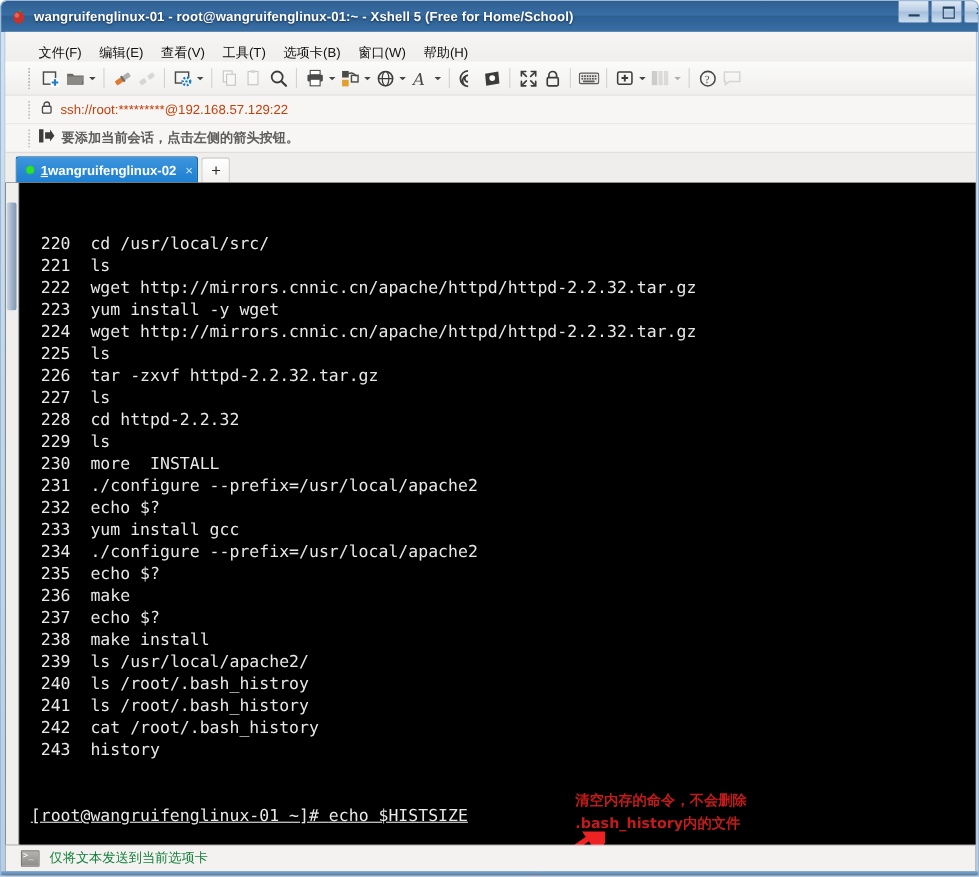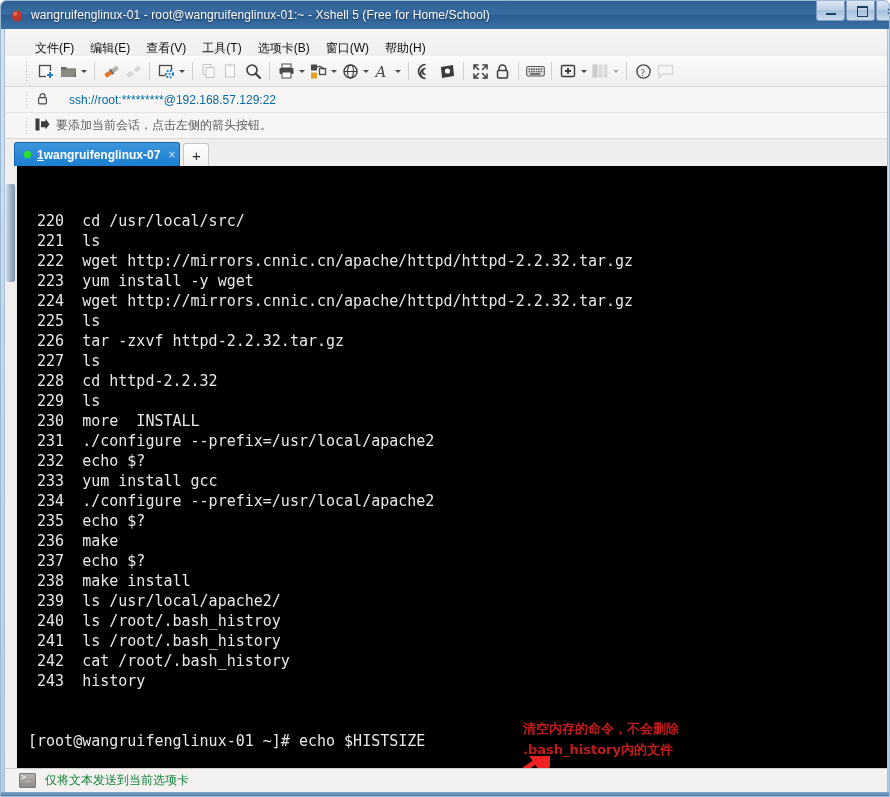--- a/index.html
+++ b/index.html
@@ -41,20 +41,21 @@
     margin-left: 8px; margin-right: 6px;
     flex: 0 0 auto;
     position: relative;
   }
   #titlebar .title-text {
     color: #ffffff;
     font-size: 12px;
     white-space: nowrap;
     text-shadow: 0 1px 2px rgba(0,0,0,0.55);
     letter-spacing: 0.1px;
+    font-weight: bold;
   }
   .win-btns {
     position: absolute;
     right: -14px; top: 0px;
     display: flex;
     align-items: flex-start;
     height: 22px;
   }
   .win-btn {
     width: 29px; height: 20px;
@@ -179,36 +180,37 @@
     border-bottom: 1px solid #e6e4e2;
   }
   #addressbar .grip2 {
     width: 3px; height: 17px;
     margin-right: 9px;
     background-image: radial-gradient(circle, #c0bebb 40%, transparent 41%);
     background-size: 3px 3px;
   }
   .addr-text {
     font-size: 12px;
-    color: #0369a1;
-    margin-left: 21px;
+    color: #c2410c;
+    margin-left: 7px;
     white-space: nowrap;
   }
 
   
   #hintbar {
     position: absolute;
     left: 0; top: 84px;
     width: 100%; height: 26px;
     background: #f7f6f5;
     display: flex;
     align-items: center;
     padding-left: 20px;
     box-sizing: border-box;
     border-bottom: 1px solid #ddd9d5;
+    font-weight: bold;
   }
   #hintbar .grip2 {
     width: 3px; height: 17px;
     margin-right: 7px;
     background-image: radial-gradient(circle, #c0bebb 40%, transparent 41%);
     background-size: 3px 3px;
   }
   .hint-text {
     font-size: 12px;
     color: #5e5c5a;
@@ -304,21 +306,21 @@
     right: 0; bottom: 0;
     padding: 5px 0 0 10px;
     box-sizing: border-box;
     font-family: "DejaVu Sans Mono", "Liberation Mono", monospace;
     font-size: 15px;
     line-height: 20px;
     color: #e8e8e8;
     white-space: pre;
   }
   .hist-line { white-space: pre; }
-  .prompt-line { white-space: pre; }
+  .prompt-line { white-space: pre; text-decoration: underline; }
 
   
   #annotation {
     position: absolute;
     left: 518px; top: 552px;
     font-family: "DejaVu Sans", sans-serif;
     font-size: 13px;
     line-height: 21px;
     color: #c11b1b;
     white-space: pre;
@@ -636,21 +638,21 @@
           <path d="M6 3.2 h4.5 V0.8 L14.5 6.3 L10.5 11.6 V9.2 H6 Z" fill="#3c3c3c"></path>
         </svg>
       </span>
       <span class="hint-text">要添加当前会话，点击左侧的箭头按钮。</span>
     </div>
 
     <div id="tabstrip">
       <div class="tab">
         <span class="dot"></span>
         <span class="tab-label" style="text-decoration:underline;">1</span>
-        <span class="tab-label"> wangruifenglinux-07</span>
+        <span class="tab-label"> wangruifenglinux-02</span>
         <span class="tab-close">×</span>
       </div>
       <div class="newtab">+</div>
     </div>
 
     <div id="terminal-wrap">
       <div id="term-scrollbar">
         <div id="term-scroll-thumb"></div>
       </div>
       <div id="term-screen">

